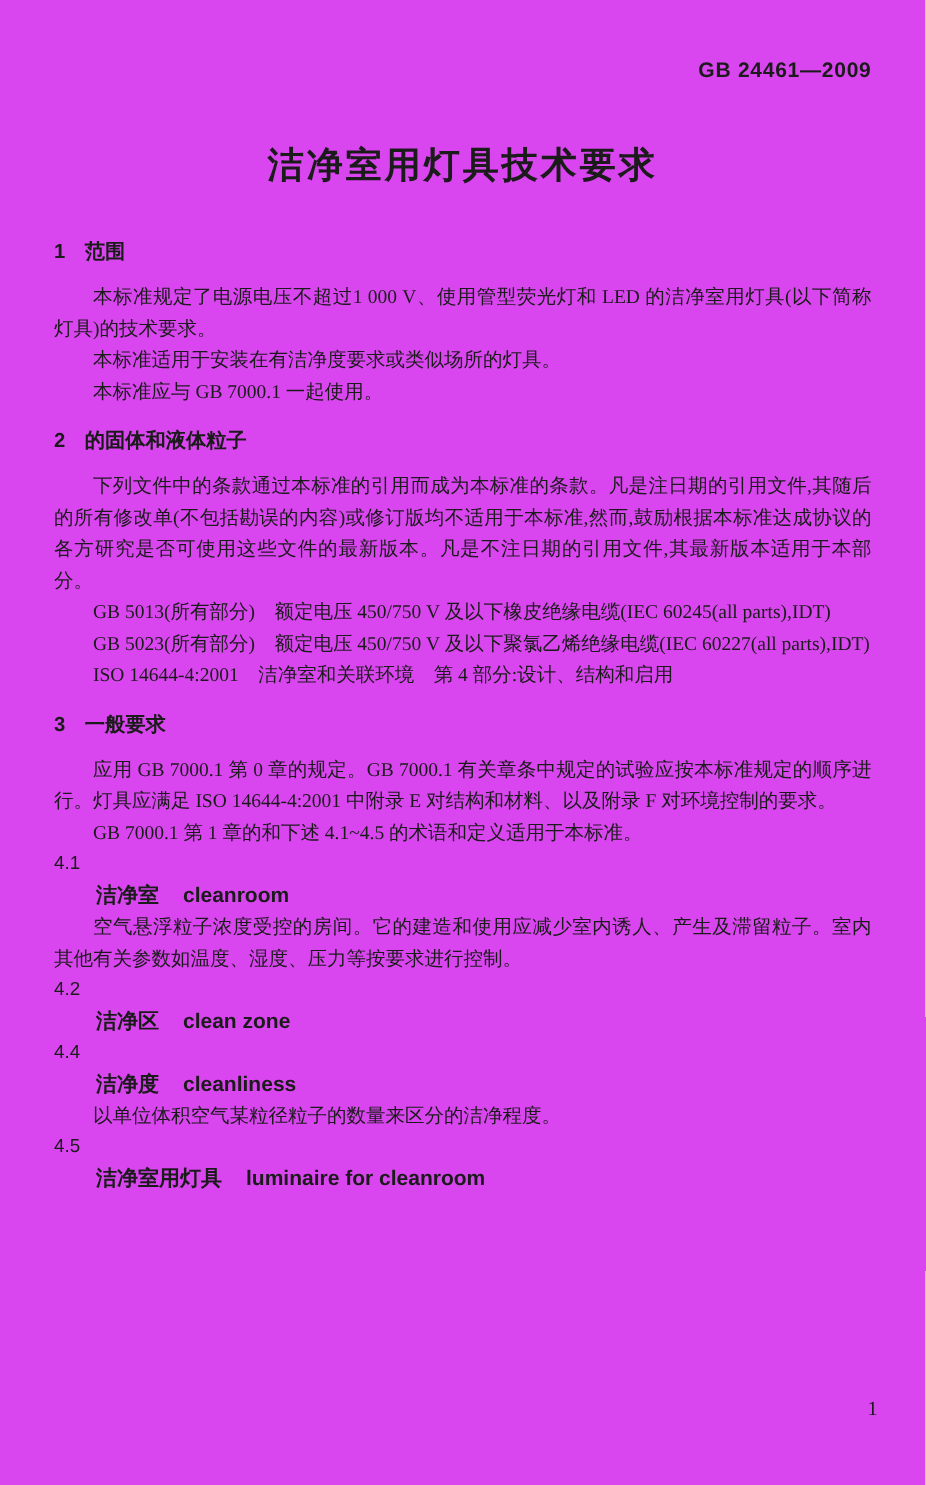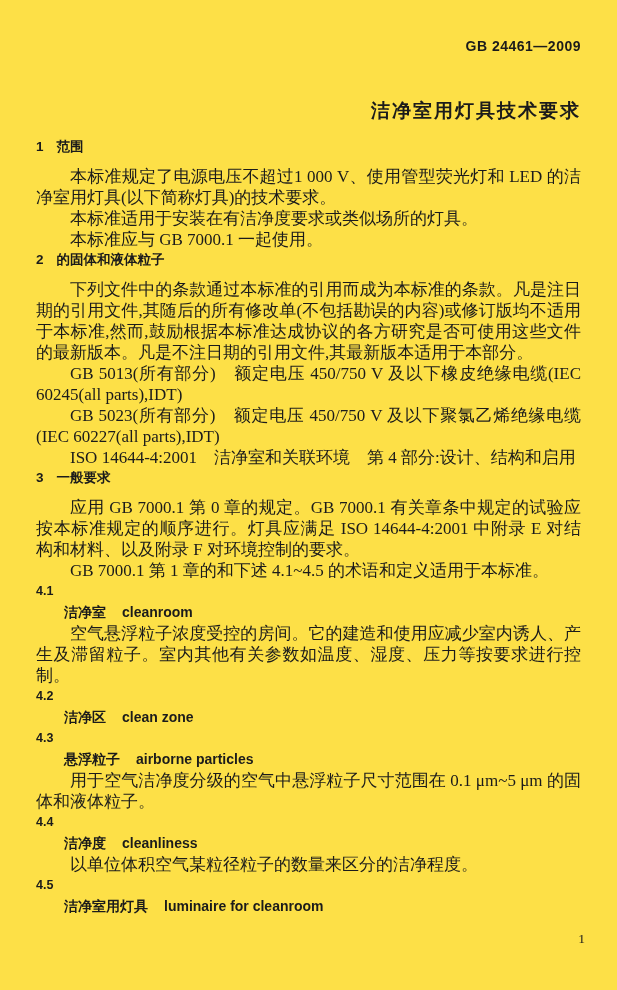--- a/index.html
+++ b/index.html
@@ -1,62 +1,62 @@
 <!DOCTYPE html>
 <html lang="zh"><head>
 <meta charset="utf-8">
 <style>
   html, body { margin: 0; padding: 0; background: #ffffff; }
   .page {
     position: relative;
     width: 617px;
     height: 990px;
     margin: 0 auto;
-    background: #fde047;
+    background: #d946ef;
     box-sizing: border-box;
     padding: 38px 36px 0 36px;
     color: #1b1b1b;
     font-family: "Liberation Serif", "DejaVu Serif", serif;
     overflow: hidden;
   }
   .doc-number {
     text-align: right;
     font-family: "Liberation Sans", "DejaVu Sans", sans-serif;
     font-weight: bold;
     font-size: 14px;
     letter-spacing: 0.5px;
     line-height: 16px;
   }
   .doc-title {
-    text-align: right;
+    text-align: center;
     font-family: "Liberation Sans", "DejaVu Sans", sans-serif;
     font-weight: bold;
-    font-size: 19px;
+    font-size: 24px;
     letter-spacing: 2px;
-    margin: 44px 0 14px 0;
+    margin: 44px 0 35px 0;
     line-height: 26px;
   }
   .section-heading {
     font-family: "Liberation Sans", "DejaVu Sans", sans-serif;
     font-weight: bold;
     font-size: 13.5px;
     line-height: 17px;
-    margin: 1px 0 11px 0;
+    margin: 14px 0 11px 0;
   }
   .sec-num { margin-right: 13px; }
   .body-p {
-    font-size: 17px;
+    font-size: 13px;
     line-height: 21px;
     margin: 0;
     text-align: justify;
     text-indent: 2em;
   }
   .clause-num {
     font-family: "Liberation Sans", "DejaVu Sans", sans-serif;
-    font-weight: bold;
+    font-weight: normal;
     font-size: 12.5px;
     line-height: 21px;
   }
   .term-line {
     font-family: "Liberation Sans", "DejaVu Sans", sans-serif;
     font-weight: bold;
     font-size: 14px;
     line-height: 21px;
     padding-left: 2em;
   }
@@ -115,27 +115,20 @@
       <p class="body-p">空气悬浮粒子浓度受控的房间。它的建造和使用应减少室内诱人、产生及滞留粒子。室内其他有关参数如温度、湿度、压力等按要求进行控制。</p>
     </div>
 
     <div>
       <div class="clause-num">4.2</div>
       <div class="term-line">
         <span>洁净区</span><span class="term-en">clean zone</span>
       </div>
     </div>
 
-    <div>
-      <div class="clause-num">4.3</div>
-      <div class="term-line">
-        <span>悬浮粒子</span><span class="term-en">airborne particles</span>
-      </div>
-      <p class="body-p">用于空气洁净度分级的空气中悬浮粒子尺寸范围在 0.1 μm~5 μm 的固体和液体粒子。</p>
-    </div>
 
     <div>
       <div class="clause-num">4.4</div>
       <div class="term-line">
         <span>洁净度</span><span class="term-en">cleanliness</span>
       </div>
       <p class="body-p">以单位体积空气某粒径粒子的数量来区分的洁净程度。</p>
     </div>
 
     <div>

